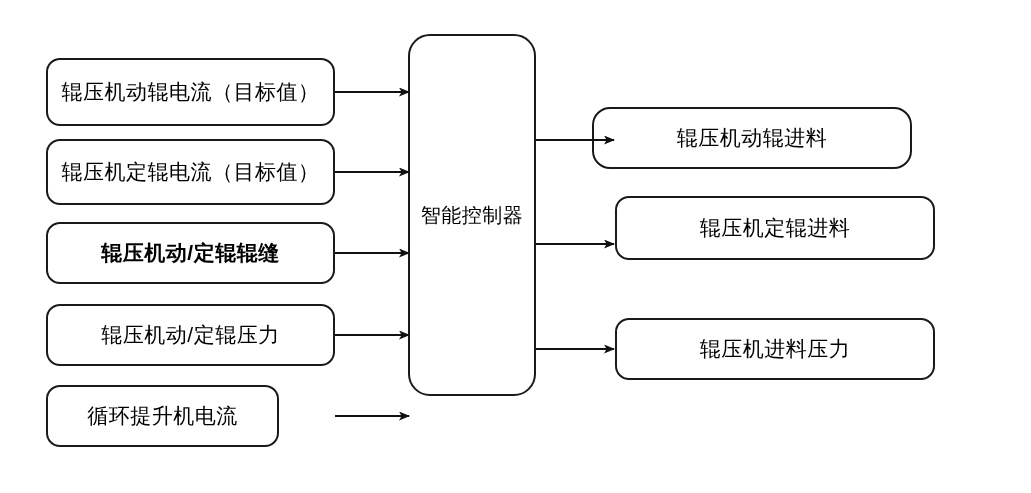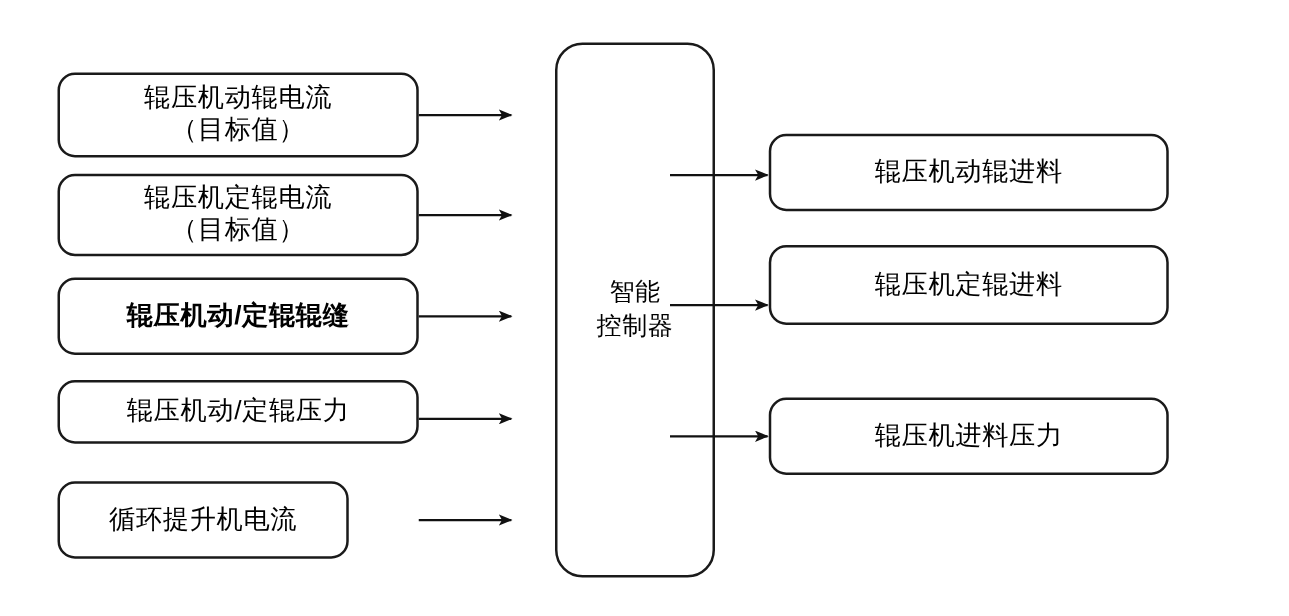--- a/index.html
+++ b/index.html
@@ -21,21 +21,21 @@
     height: 493px;
     background: #ffffff;
   }
   .node {
     position: absolute;
     box-sizing: border-box;
     background: #ffffff;
     border: 2px solid #1a1a1a;
     border-radius: 14px;
     display: flex;
-    flex-direction: column;
+    flex-direction: row;
     align-items: center;
     justify-content: center;
     text-align: center;
     line-height: 1.18;
     letter-spacing: 0.5px;
     color: #000000;
     font-size: 21px;
     white-space: nowrap;
   }
   .node .line2 {
@@ -69,34 +69,34 @@
 
   <div class="node input" style="left:46px; top:139px; width:289px; height:66px;">
     <span>辊压机定辊电流</span>
     <span class="line2">（目标值）</span>
   </div>
 
   <div class="node input" style="left:46px; top:222px; width:289px; height:62px;font-weight:bold;">
     <span>辊压机动/定辊辊缝</span>
   </div>
 
-  <div class="node input" style="left:46px; top:304px; width:289px; height:51px;">
+  <div class="node input" style="left:46px; top:304px; width:289px; height:62px;">
     <span>辊压机动/定辊压力</span>
   </div>
 
   <div class="node input" style="left:46px; top:385px; width:233px; height:62px;">
     <span>循环提升机电流</span>
   </div>
 
-  <div class="node controller" style="left:408px; top:34px; width:128px; height:428px;margin-left:36px;">
+  <div class="node controller" style="left:408px; top:34px; width:128px; height:362px;">
     <span>智能</span>
     <span class="line2">控制器</span>
   </div>
 
-  <div class="node output" style="left:615px; top:107px; width:320px; height:62px;">
+  <div class="node output" style="left:592px; top:107px; width:320px; height:62px;border-radius:18px;">
     <span>辊压机动辊进料</span>
   </div>
 
   <div class="node output" style="left:615px; top:196px; width:320px; height:64px;">
     <span>辊压机定辊进料</span>
   </div>
 
   <div class="node output" style="left:615px; top:318px; width:320px; height:62px;">
     <span>辊压机进料压力</span>
   </div>

